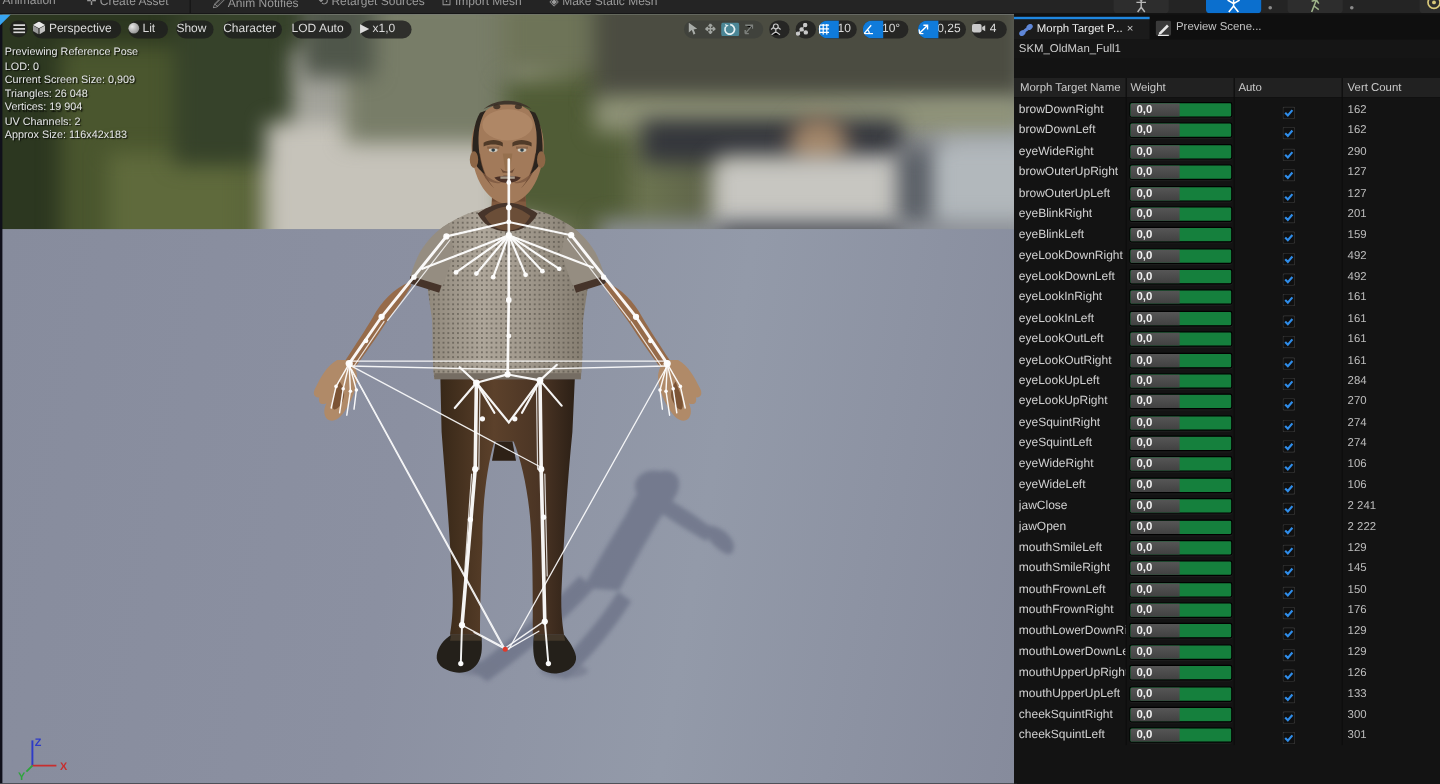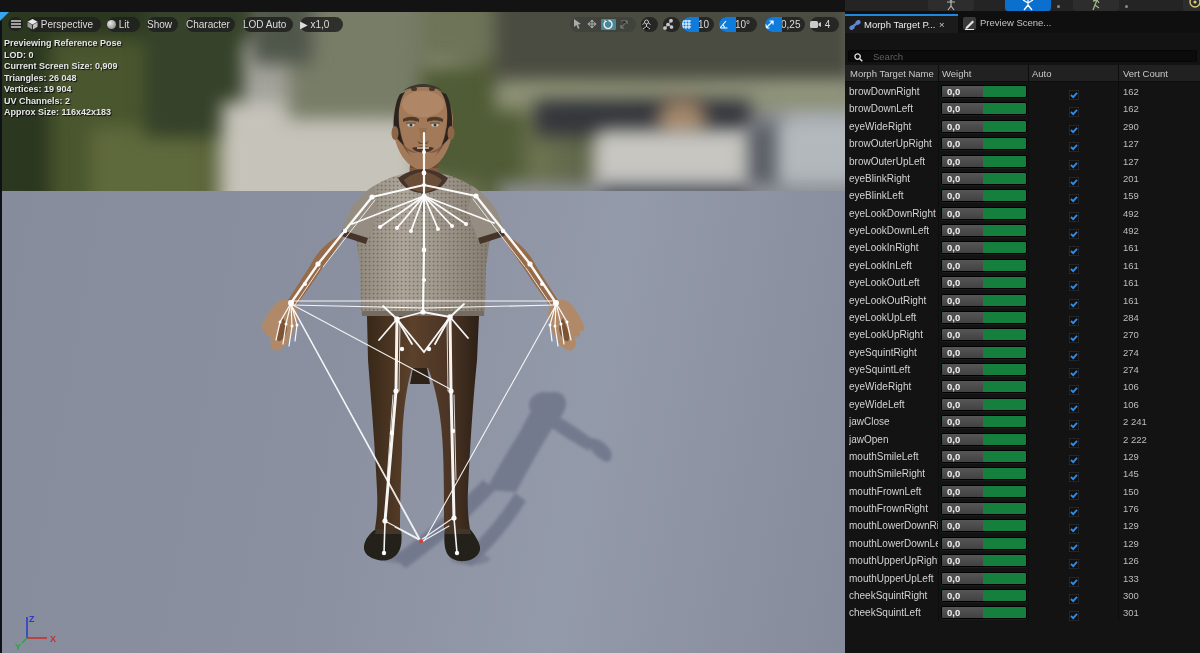--- a/index.html
+++ b/index.html
@@ -13,21 +13,21 @@
 #vpedge{position:absolute;left:0;top:0;width:2px;height:641px;background:#10101a;z-index:40}
 #focus{position:absolute;left:0;top:0;width:0;height:0;border-left:9px solid #38a4f0;border-bottom:9px solid transparent;z-index:41}
 #photo{position:absolute;left:0;top:0;width:845px;height:179px;background:#97a07c;overflow:hidden}
 #photo .b{position:absolute;filter:blur(9px)}
 #ground{position:absolute;left:0;top:179px;width:845px;height:462px;
  background:linear-gradient(100deg,#878c9d 0%,#8b90a1 40%,#939aa9 68%,#868b9c 100%)}
 
 .pill{position:absolute;top:5px;height:15px;background:rgba(30,30,30,0.82);border-radius:8px;
  color:#dcdcdc;font-size:10px;line-height:15px;z-index:50;white-space:nowrap}
 
-#stats{position:absolute;left:4px;top:26px;z-index:50;font-size:9px;font-weight:bold;color:#e4e5e7;
+#stats{position:absolute;left:4px;top:26px;z-index:50;font-size:9px;font-weight:normal;color:#e4e5e7;
  text-shadow:1px 1px 1px rgba(0,0,0,0.85);line-height:11.5px;white-space:nowrap}
 
 #rp{position:absolute;left:845px;top:0;width:355px;height:653px;background:#131313}
 #rptop{position:absolute;left:0;top:0;width:355px;height:12px;background:#242424;border-bottom:1px solid #101010;overflow:hidden}
 #tabs{position:absolute;left:0;top:12px;width:355px;height:21px;background:#0f0f0f}
 #tab1{position:absolute;left:0;top:2px;width:113px;height:19px;background:#1b1b1b;border-top:2px solid #1f87e0}
 #tab1 .tt{position:absolute;left:19px;top:3px;font-size:9.5px;color:#ececec;white-space:nowrap}
 #tab1 .tx{position:absolute;left:94px;top:3px;font-size:9.5px;color:#cdcdcd}
 #tab2{position:absolute;left:113px;top:2px;width:112px;height:19px}
 #tab2 .tt{position:absolute;left:22px;top:3px;font-size:9.5px;color:#c4c4c4;white-space:nowrap}
@@ -42,20 +42,29 @@
 .spin{position:absolute;left:96px;top:2px;width:86px;height:13px;background:#15803d;border:1px solid #010101;border-radius:2px;overflow:hidden;box-shadow:0 1px 0 rgba(255,255,255,0.04)}
 .spin::before{content:"";position:absolute;left:0;top:0;width:41px;height:13px;border-radius:2px 0 0 2px;background:linear-gradient(#565656,#3e3e3e)}
 .spin span{position:absolute;left:5px;top:0px;font-size:9.5px;font-weight:bold;color:#f2f2f2;line-height:12px}
 .cb{position:absolute;left:224px;top:3px;width:10px;height:10px}
 .vc{position:absolute;left:278px;top:3px;font-size:9.5px;color:#bdbdbd}
 .colsep{position:absolute;top:65px;width:1px;height:556px;background:#0d0d0d;z-index:5}
 </style></head>
 <body>
 <div id="stage">
 
+<div id="top">
+  <span class="t" style="left:2px">Animation</span>
+  <span class="t" style="left:72px">✛ Create Asset</span>
+  <div class="sep" style="left:158px"></div>
+  <span class="t" style="left:177px">🖉 Anim Notifies</span>
+  <span class="t" style="left:265px">⟲ Retarget Sources</span>
+  <span class="t" style="left:368px">⊡ Import Mesh</span>
+  <span class="t" style="left:458px">◈ Make Static Mesh</span>
+</div>
 
 <div id="vp">
   <div id="photo">
     <div style="position:absolute;left:0;top:0;width:845px;height:179px;background:linear-gradient(90deg,#2e3921 0%,#46522c 10%,#4d5930 18%,#5c663c 24%,#8a8d74 29%,#b4b1a4 34%,#9b9c91 38%,#bdbab0 44%,#8b8f74 52%,#5a6340 58%,#6b7350 64%,#5e6349 70%,#585a4e 78%,#74767c 86%,#9da0a2 94%,#9aa0a6 100%)"></div>
     <div class="b" style="left:-25px;top:-25px;width:210px;height:240px;background:#2c3720"></div>
     <div class="b" style="left:50px;top:25px;width:135px;height:185px;background:#4a562e"></div>
     <div class="b" style="left:90px;top:115px;width:115px;height:90px;background:#5f6a3c"></div>
     <div class="b" style="left:145px;top:-20px;width:115px;height:145px;background:#36422a"></div>
     <div class="b" style="left:243px;top:28px;width:52px;height:128px;background:#a3a39b"></div>
     <div class="b" style="left:222px;top:90px;width:220px;height:115px;background:#c6c3ba"></div>
@@ -434,27 +443,21 @@
     <div id="tab2">
       <svg width="13" height="13" viewBox="0 0 13 13" style="position:absolute;left:5px;top:3px">
             <rect x="0" y="0" width="13" height="13" rx="2" fill="#3a3a3a"></rect>
             <path d="M3 10 L9.5 3.5 L11 5 L4.5 11.5 L2.5 12 Z" fill="#e8e8e8"></path>
             <path d="M2 12.5 L11 12.5" stroke="#e8e8e8" stroke-width="1"></path>
           </svg>
       <span class="tt">Preview Scene...</span>
     </div>
   </div>
 
-  <div id="search">
-        <svg width="9" height="9" viewBox="0 0 9 9" style="position:absolute;left:5px;top:2px">
-          <circle cx="3.6" cy="3.6" r="2.7" stroke="#e0e0e0" stroke-width="1.3" fill="none"></circle>
-          <path d="M5.8 5.8 L8.3 8.3" stroke="#e0e0e0" stroke-width="1.5"></path>
-        </svg>
-        <span class="ph">Search</span>
-      </div>
+  <div id="skm">SKM_OldMan_Full1</div>
 
   <div id="thead">
     <span style="left:5px">Morph Target Name</span>
     <span style="left:97px">Weight</span>
     <span style="left:187px">Auto</span>
     <span style="left:278px">Vert Count</span>
   </div>
   <div class="colsep" style="left:93px"></div>
   <div class="colsep" style="left:183px"></div>
   <div class="colsep" style="left:273px"></div>

